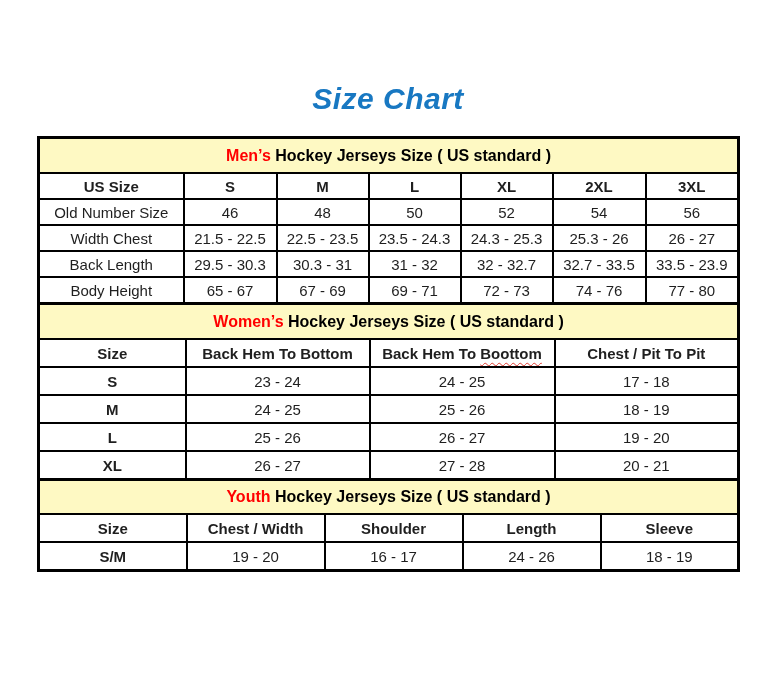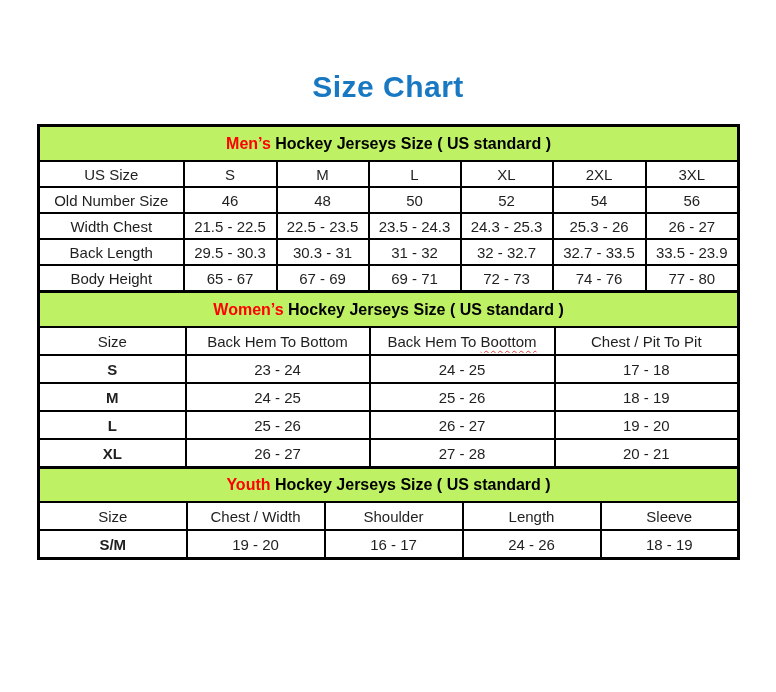--- a/index.html
+++ b/index.html
@@ -11,28 +11,29 @@
     overflow: hidden;
     font-family: "Liberation Sans", sans-serif;
     color: #000000;
   }
   .page {
     width: 776px;
     height: 692px;
     position: relative;
   }
   h1.page-title {
-    margin: 4px;
+    margin: 16px;
     padding-top: 66px;
     text-align: center;
     font-size: 30px;
     line-height: 34px;
     font-weight: bold;
     color: #1878c2;
     letter-spacing: 0.5px;
+    font-style: italic;
   }
   .sheet {
     width: 700px;
     margin-left: 37px;
   }
   table.sz {
     border-collapse: collapse;
     table-layout: fixed;
     width: 700px;
     border: 3px solid #000;
@@ -46,31 +47,30 @@
     border: 2px solid #000;
     text-align: center;
     vertical-align: middle;
     padding: 0 2px;
     font-size: 15px;
     color: #1f1f1f;
     overflow: hidden;
     white-space: nowrap;
   }
   tr.band td {
-    background: #bef264;
+    background: #fef9c3;
     font-weight: bold;
     font-size: 16px;
     color: #000;
     height: 33px;
   }
   tr.band .hl { color: #ff0000; }
   td.hdr {
-    font-weight: normal;
+    font-weight: bold;
     color: #000;
-    border-radius: 7px;
   }
   td.rowlabel-bold {
     font-weight: bold;
     color: #000;
   }
   .t-men td { height: 24px; }
   .t-men tr.band td { height: 33px; }
   .t-women td { height: 26px; }
   .t-women tr.band td { height: 33px; }
   .t-youth td { height: 26px; }

